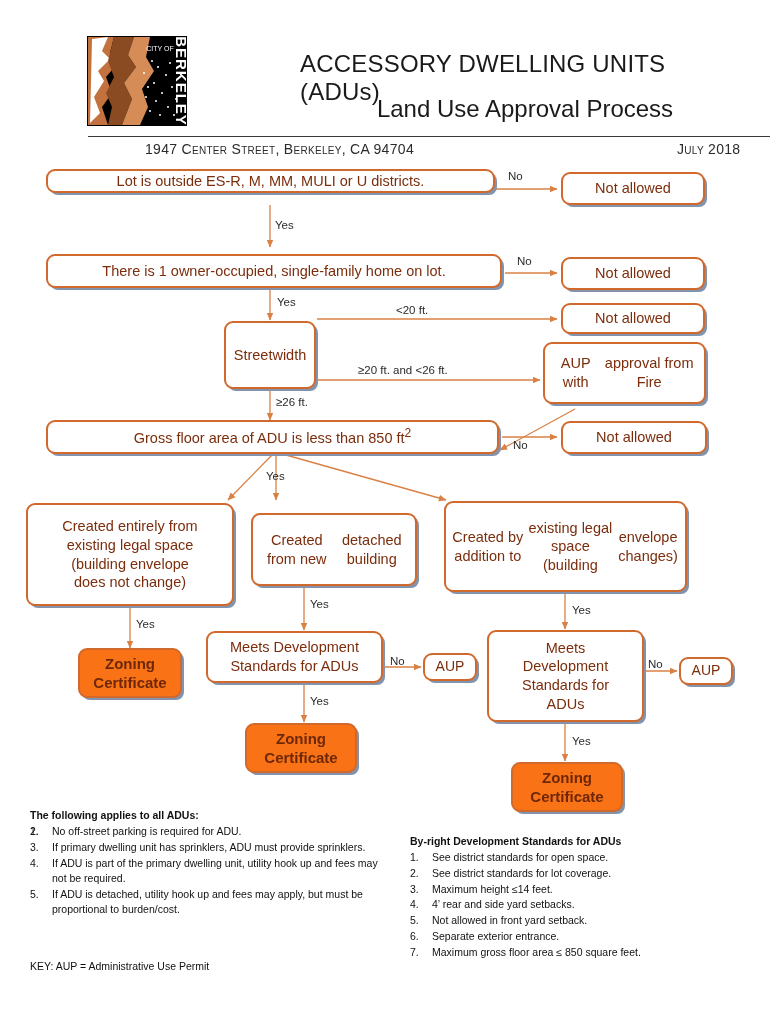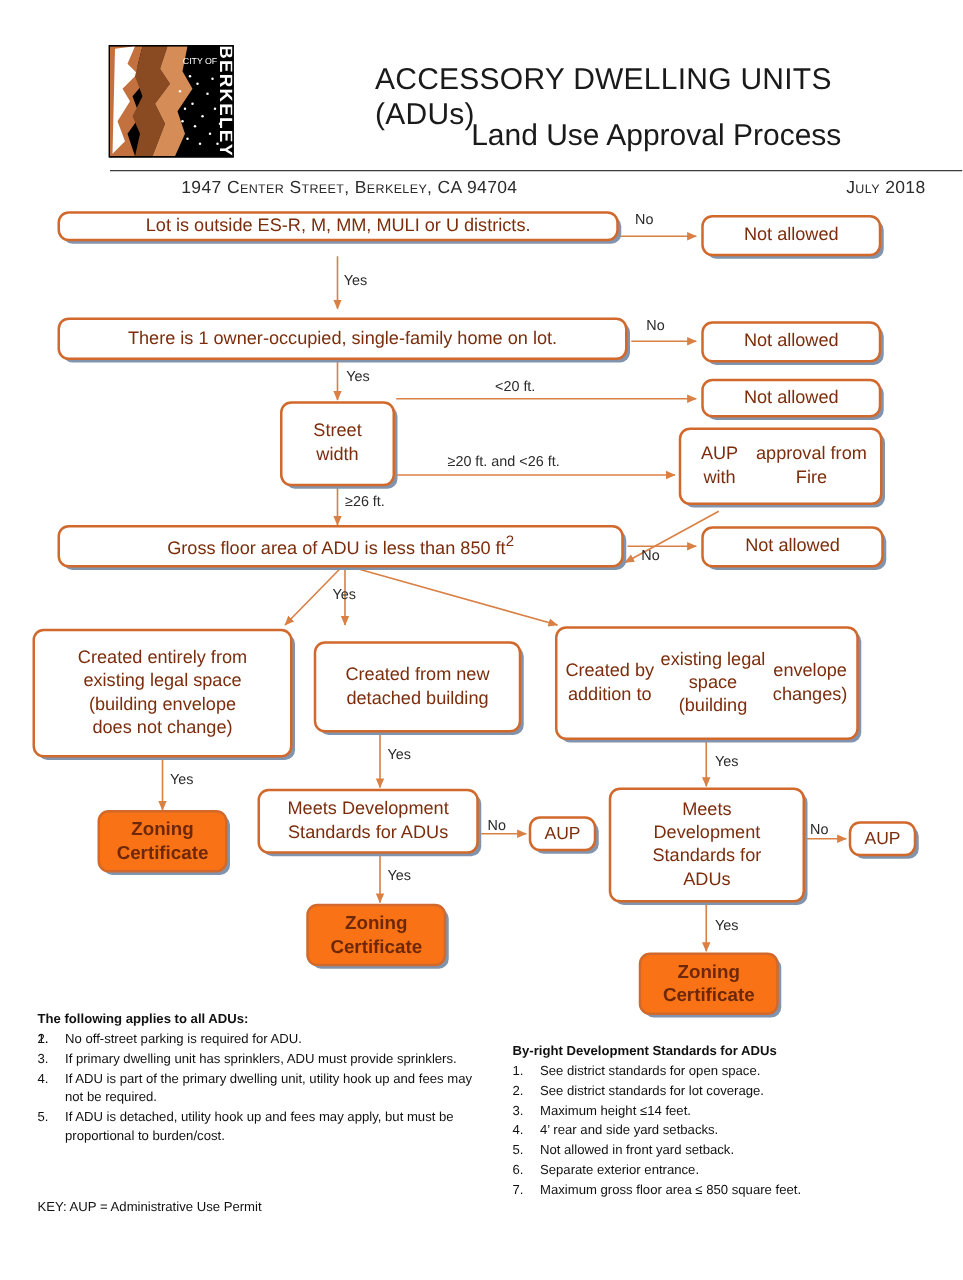--- a/index.html
+++ b/index.html
@@ -151,21 +151,21 @@
   <div class="box" style="left:46px;top:254px;width:456px;height:34px;">
     <span class="t">There is 1 owner-occupied, single-family home on lot.</span>
   </div>
   <div class="lbl" style="left:517px;top:255px;">No</div>
   <div class="lbl" style="left:277px;top:296px;">Yes</div>
 
   <div class="box" style="left:561px;top:257px;width:144px;height:33px;">
     <span class="t">Not allowed</span>
   </div>
 
-  <div class="box" style="left:224px;top:321px;width:92px;height:68px;flex-direction:column;">
+  <div class="box" style="left:224px;top:321px;width:92px;height:68px;flex-direction:row;">
     <span class="t">Street</span>
     <span class="t">width</span>
   </div>
   <div class="lbl" style="left:396px;top:304px;">&lt;20 ft.</div>
   <div class="lbl" style="left:358px;top:364px;">≥20 ft. and &lt;26 ft.</div>
   <div class="lbl" style="left:276px;top:396px;">≥26 ft.</div>
 
   <div class="box" style="left:561px;top:303px;width:144px;height:31px;">
     <span class="t">Not allowed</span>
   </div>
@@ -185,21 +185,21 @@
     <span class="t">Not allowed</span>
   </div>
 
   <div class="box" style="left:26px;top:503px;width:208px;height:103px;flex-direction:column;">
     <span class="t">Created entirely from</span>
     <span class="t">existing legal space</span>
     <span class="t">(building envelope</span>
     <span class="t">does not change)</span>
   </div>
 
-  <div class="box" style="left:251px;top:513px;width:166px;height:73px;flex-direction:column;">
+  <div class="box" style="left:251px;top:513px;width:166px;height:73px;flex-direction:row;">
     <span class="t">Created from new</span>
     <span class="t">detached building</span>
   </div>
 
   <div class="box" style="left:444px;top:501px;width:243px;height:91px;flex-direction:row;">
     <span class="t">Created by addition to</span>
     <span class="t">existing legal space (building</span>
     <span class="t">envelope changes)</span>
   </div>
 

